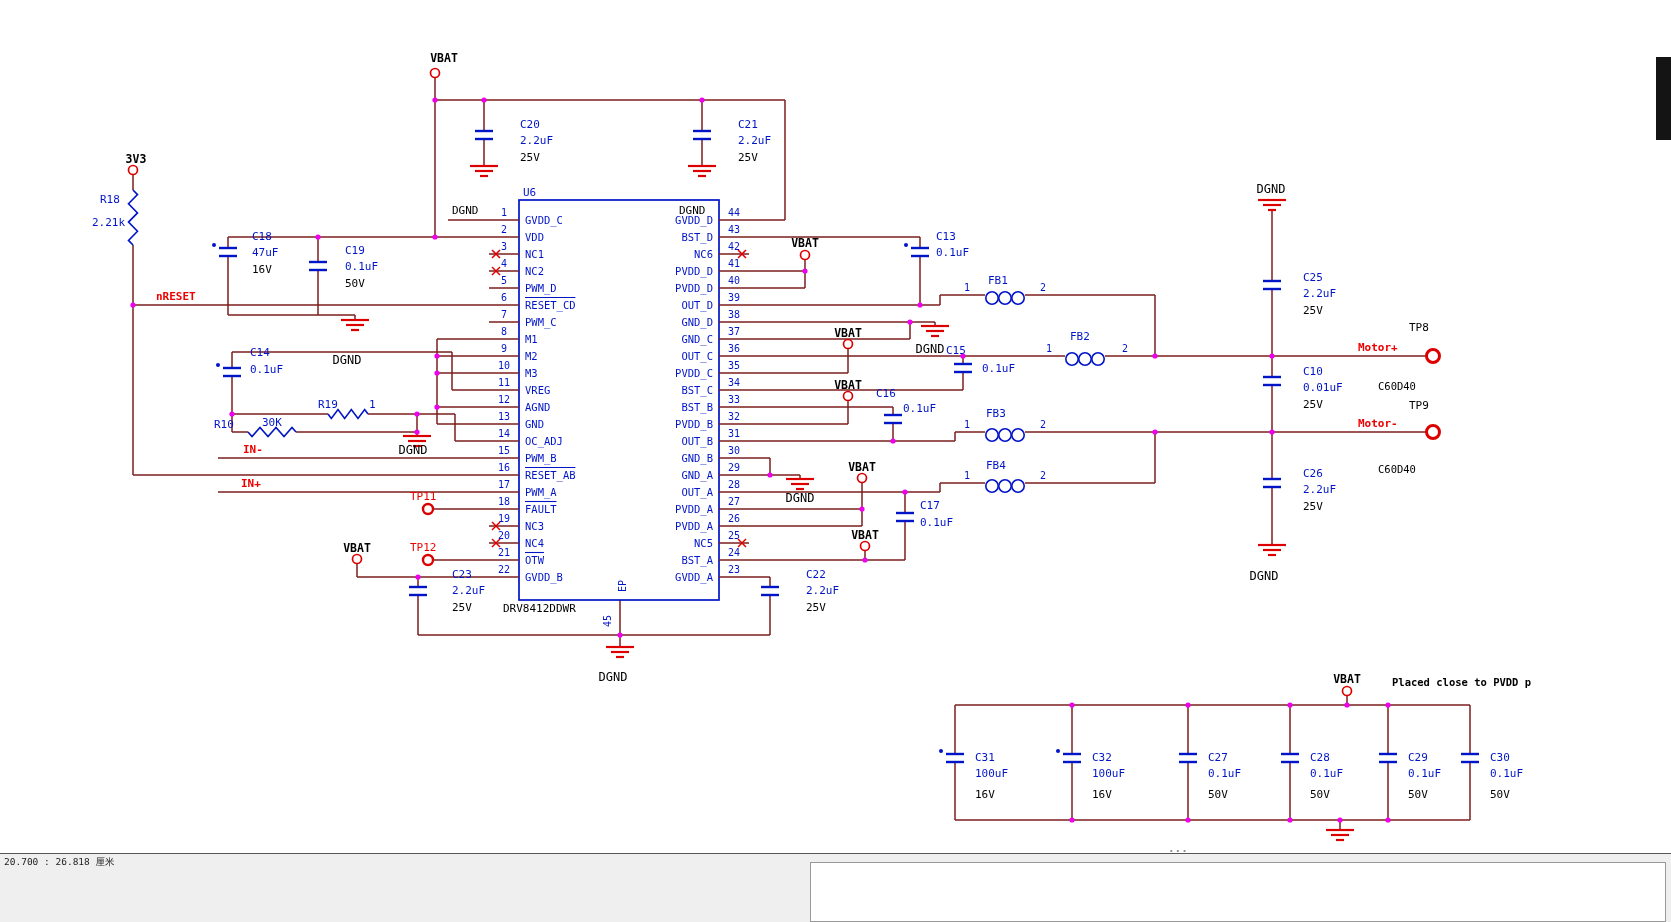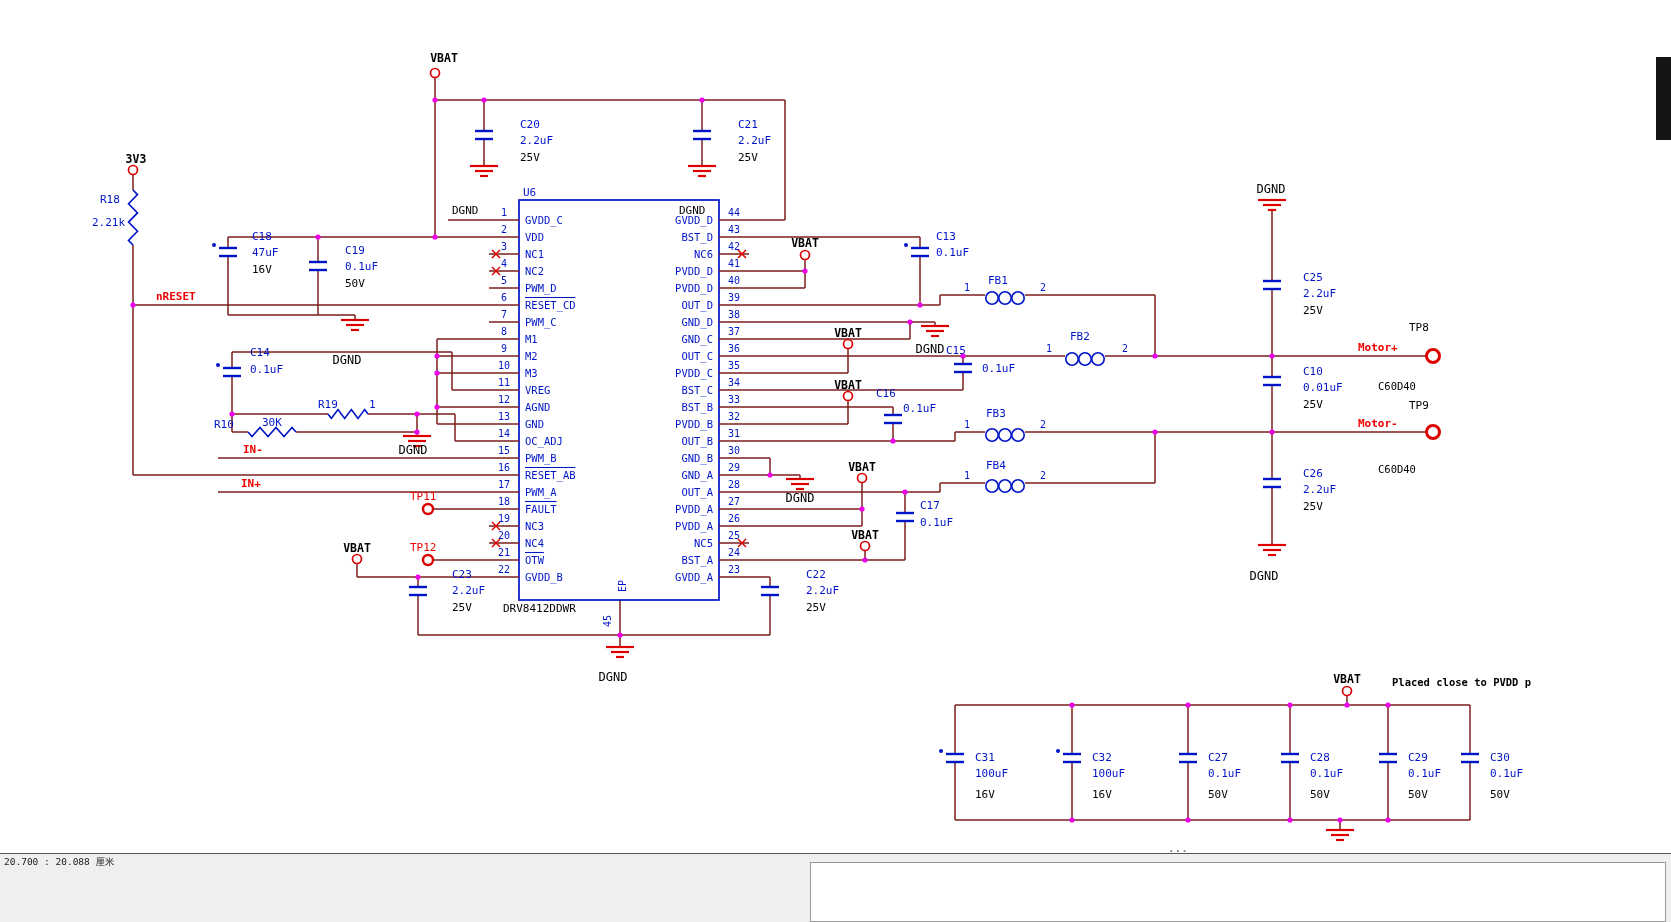--- a/index.html
+++ b/index.html
@@ -554,21 +554,21 @@
       <text x="1392" y="686" class="tx ck bo" font-size="10.5" text-anchor="start">Placed close to PVDD p</text>
       <text x="156" y="300" class="tx cr bo" font-size="11" text-anchor="start">nRESET</text>
       <text x="243" y="453" class="tx cr bo" font-size="11" text-anchor="start">IN-</text>
       <text x="241" y="487" class="tx cr bo" font-size="11" text-anchor="start">IN+</text>
       <text x="1358" y="351" class="tx cr bo" font-size="11" text-anchor="start">Motor+</text>
       <text x="1358" y="427" class="tx cr bo" font-size="11" text-anchor="start">Motor-</text>
       <text x="1168" y="852" class="tx cg bo" font-size="11" text-anchor="start">...</text>
     </svg>
 
   <div class="statusbar">
-    <span class="coords">20.700 : 20.088 厘米</span>
+    <span class="coords">20.700 : 26.818 厘米</span>
   </div>
 
   <div class="bottom-panel"></div>
 
   <div class="vscroll">
     <div class="thumb"></div>
   </div>
 </div>
 
 </body></html>

